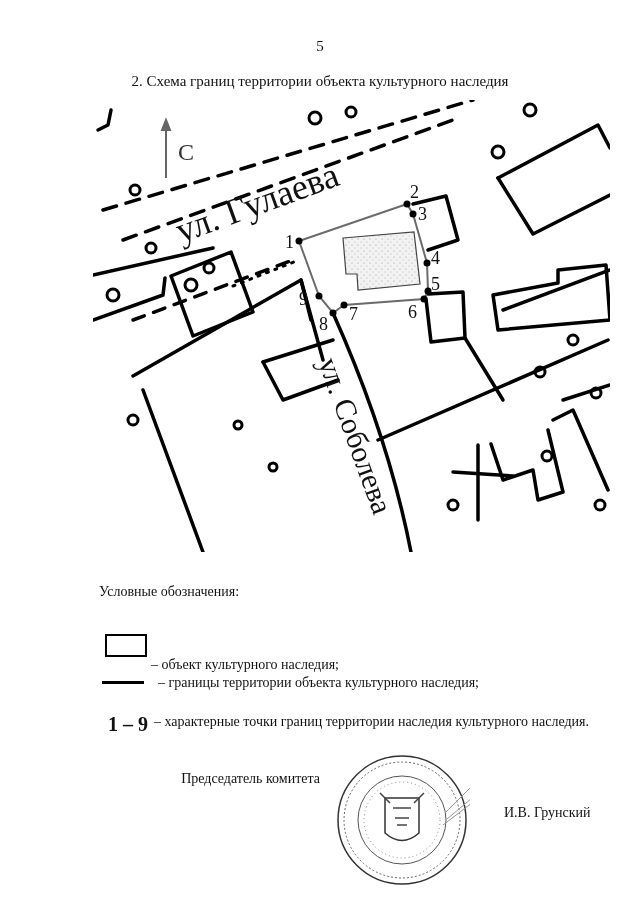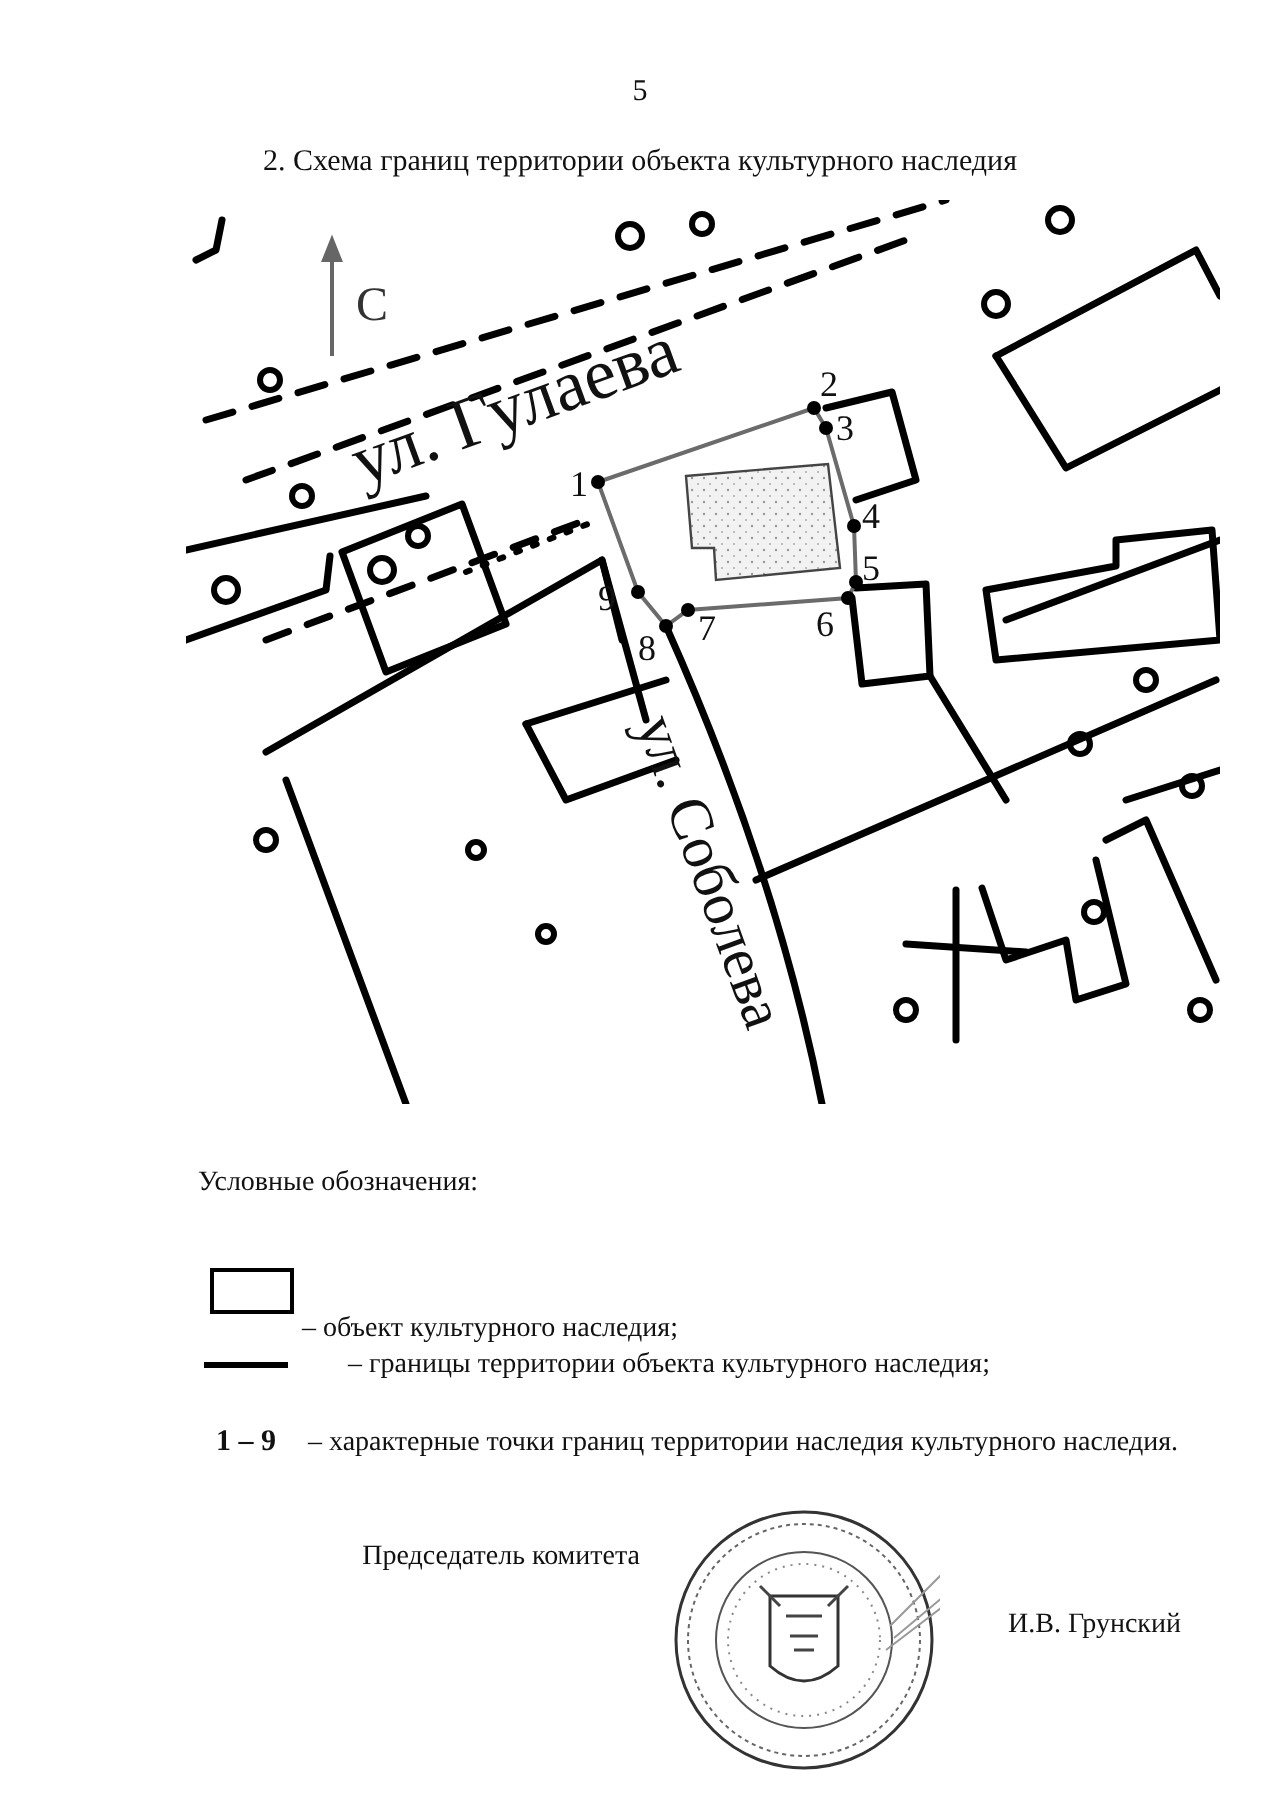--- a/index.html
+++ b/index.html
@@ -6,21 +6,21 @@
   body { width:640px; height:905px; position:relative; overflow:hidden;
          font-family:"Liberation Serif", "DejaVu Serif", serif; color:#111; }
   .abs { position:absolute; }
   .page-num { top:38px; left:0; width:640px; text-align:center; font-size:15px; }
   .title { top:73px; left:0; width:700px; text-align:center; font-size:15px; }
   .map { left:93px; top:100px; width:517px; height:452px; }
   .legend-title { left:99px; top:584px; font-size:14px; }
   .legend-row { font-size:14px; }
   .legend-box { left:105px; top:634px; width:38px; height:19px; border:2px solid #000; }
   .legend-line { left:102px; top:681px; width:42px; height:3px; background:#000; }
-  .legend-range { left:108px; top:713px; font-weight:bold; font-size:15px; }
+  .legend-range { left:108px; top:713px; font-weight:bold; font-size:20px; }
   .sig-left { left:95px; top:770px; width:225px; text-align:right; font-size:14px; line-height:17px; }
   .sig-right { left:504px; top:805px; font-size:14px; }
   .stamp { left:335px; top:753px; width:135px; height:135px; }
 </style>
 </head>
 <body>
 
 <div class="abs page-num">5</div>
 <div class="abs title" style="left:-30px;">2. Схема границ территории объекта культурного наследия</div>
 
@@ -129,21 +129,21 @@
     <text x="256" y="220">7</text>
     <text x="226" y="230">8</text>
     <text x="206" y="205">9</text>
   </g>
 </svg>
 
 <div class="abs legend-title">Условные обозначения:</div>
 <div class="abs legend-box"></div>
 <div class="abs legend-row" style="left:151px; top:657px;">– объект культурного наследия;</div>
 <div class="abs legend-line"></div>
-<div class="abs legend-row" style="left:174px; top:675px;">– границы территории объекта культурного наследия;</div>
+<div class="abs legend-row" style="left:158px; top:675px;">– границы территории объекта культурного наследия;</div>
 <div class="abs legend-range">1 – 9</div>
 <div class="abs legend-row" style="left:154px; top:714px;">– характерные точки границ территории наследия культурного наследия.</div>
 
 <div class="abs sig-left">
   <div>Председатель комитета</div>
 </div>
 
 <svg class="abs stamp" viewBox="0 0 135 135">
   <circle cx="67" cy="67" r="64" fill="none" stroke="#333" stroke-width="1.5"></circle>
   <circle cx="67" cy="67" r="58" fill="none" stroke="#666" stroke-width="1" stroke-dasharray="2 2"></circle>

